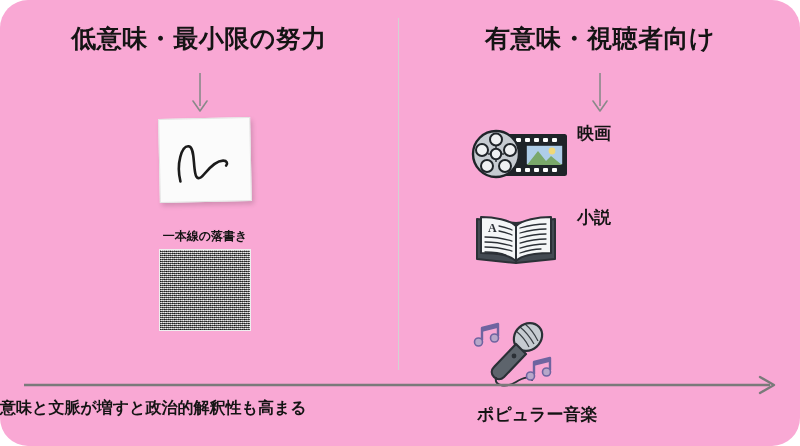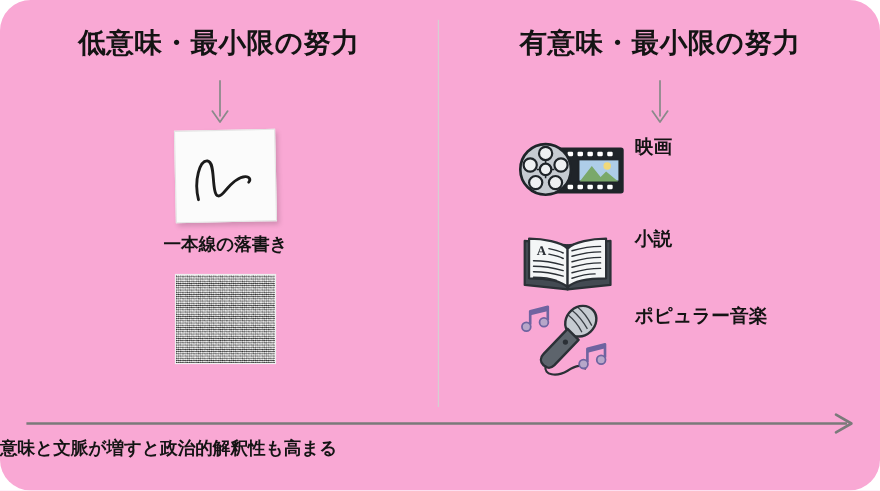--- a/index.html
+++ b/index.html
@@ -86,38 +86,38 @@
       repeating-linear-gradient(90deg,  rgba(0,0,0,.42) 0 1px, rgba(255,255,255,.42) 1px 2px),
       repeating-linear-gradient(37deg,  rgba(0,0,0,.30) 0 1px, rgba(255,255,255,.30) 1px 3px),
       repeating-linear-gradient(113deg, rgba(0,0,0,.28) 0 1px, rgba(255,255,255,.28) 1px 3px),
       repeating-linear-gradient(71deg,  rgba(0,0,0,.22) 0 2px, rgba(255,255,255,.22) 2px 3px),
       repeating-linear-gradient(154deg, rgba(0,0,0,.20) 0 1px, rgba(255,255,255,.20) 1px 4px);
     background-size: 2px 2px, 2px 2px, 5px 5px, 7px 7px, 3px 3px, 11px 11px;
     box-shadow: 0 0 0 1px #efefef;
   }
 
   .item-caption {
-    margin-top: 10px;
-    font-size: 16px;
+    margin-top: 26px;
+    font-size: 12px;
     font-weight: bold;
     color: #141414;
     white-space: nowrap;
   }
 
   
   .right-row {
     position: absolute;
     left: 468px;
     display: flex;
     align-items: flex-start;
     height: 64px;
   }
   .right-row.r0 { top: 122px; }
   .right-row.r1 { top: 206px; }
-  .right-row.r2 { top: 276px; }
+  .right-row.r2 { top: 303px; flex-direction: column; }
 
   .right-icon {
     width: 100px;
     height: 64px;
     display: flex;
     align-items: center;
     justify-content: flex-start;
     flex: 0 0 100px;
   }
   .right-label {
@@ -170,21 +170,21 @@
         <path d="M20 62 C16 44, 22 26, 29 27 C35 28, 33 44, 35 54 C36 60, 39 61, 44 55 C50 48, 57 42, 63 42 C67 42, 68 45, 66 47" fill="none" stroke="#1b1b1b" stroke-width="2.6" stroke-linecap="round" stroke-linejoin="round"></path>
       </svg>
     </div>
     <div class="item-caption">一本線の落書き</div>
   </div>
 
   <div class="left-item noise">
     <div class="noise-square"></div>
   </div>
 
-  <div class="col-title right">有意味・最小限の努力</div>
+  <div class="col-title right">有意味・視聴者向け</div>
 
   <div class="down-arrow right">
     <svg width="40" height="42" viewBox="0 0 40 42">
       <line x1="20" y1="1" x2="20" y2="34" stroke="#8a8a8a" stroke-width="1.6"></line>
       <polyline points="13,29 20,39 27,29" fill="none" stroke="#8a8a8a" stroke-width="1.6" stroke-linecap="round" stroke-linejoin="round"></polyline>
     </svg>
   </div>
 
   <div class="right-row r0">
     <div class="right-icon">

